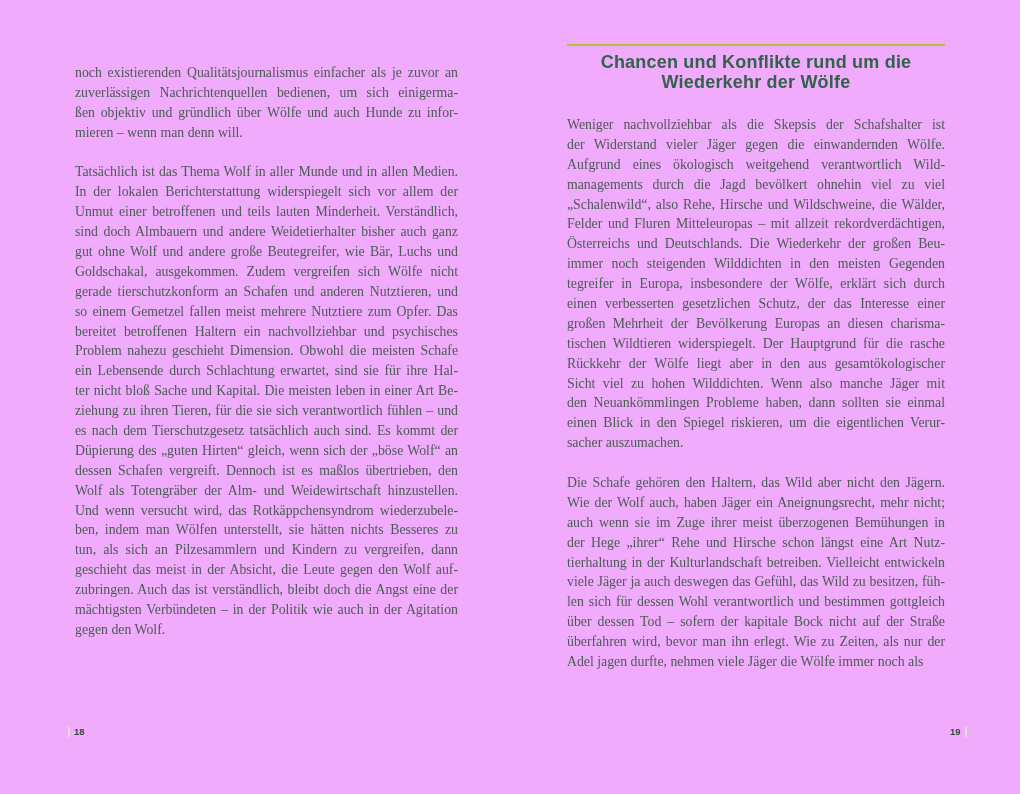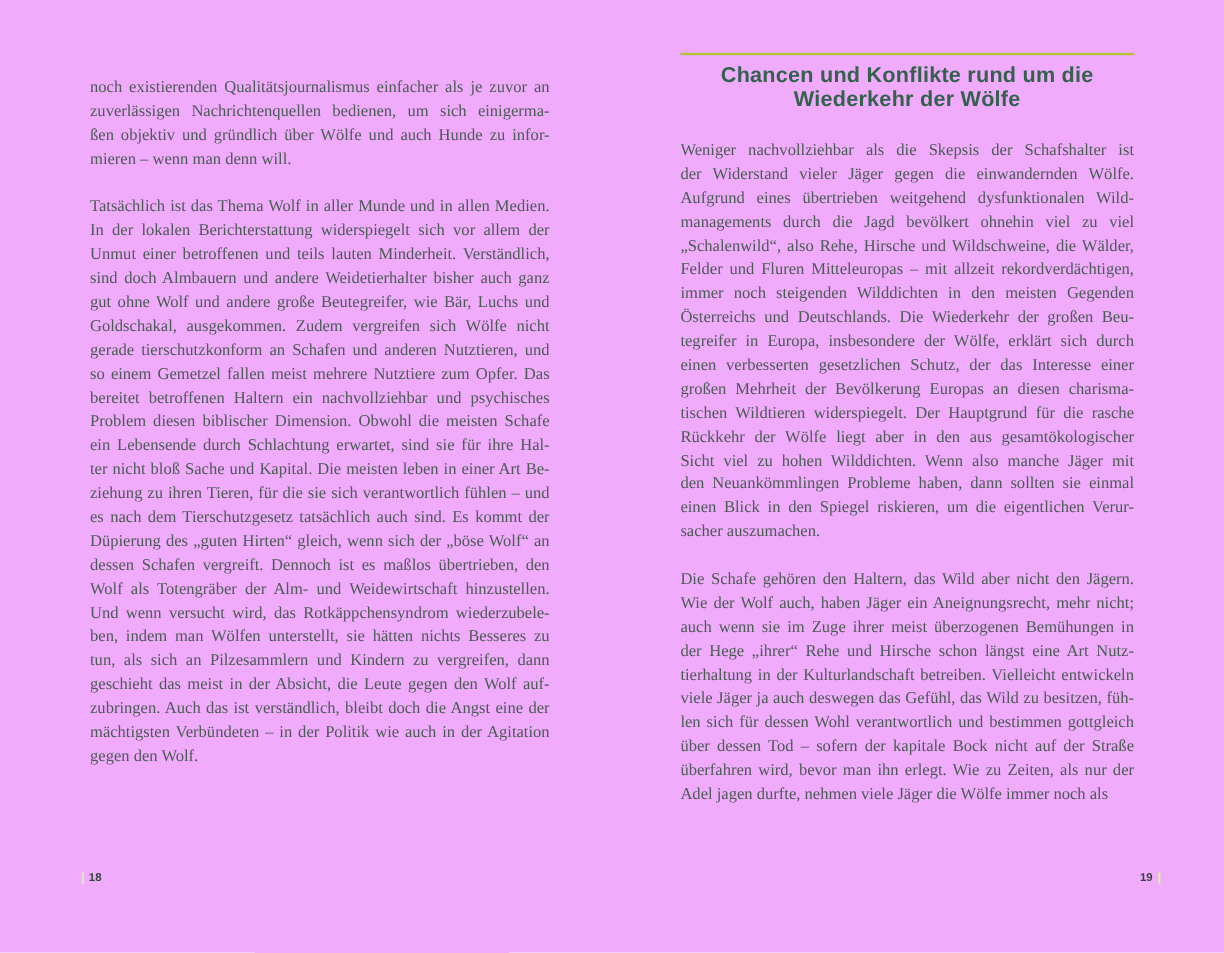--- a/index.html
+++ b/index.html
@@ -97,21 +97,21 @@
     <div class="para">
         <div class="line">Tatsächlich ist das Thema Wolf in aller Munde und in allen Medien.</div>
         <div class="line">In der lokalen Berichterstattung widerspiegelt sich vor allem der</div>
         <div class="line">Unmut einer betroffenen und teils lauten Minderheit. Verständlich,</div>
         <div class="line">sind doch Almbauern und andere Weidetierhalter bisher auch ganz</div>
         <div class="line">gut ohne Wolf und andere große Beutegreifer, wie Bär, Luchs und</div>
         <div class="line">Goldschakal, ausgekommen. Zudem vergreifen sich Wölfe nicht</div>
         <div class="line">gerade tierschutzkonform an Schafen und anderen Nutztieren, und</div>
         <div class="line">so einem Gemetzel fallen meist mehrere Nutztiere zum Opfer. Das</div>
         <div class="line">bereitet betroffenen Haltern ein nachvollziehbar und psychisches</div>
-        <div class="line">Problem diesen biblischer Dimension. Obwohl die meisten Schafe</div>
+        <div class="line">Problem nahezu geschieht Dimension. Obwohl die meisten Schafe</div>
         <div class="line">ein Lebensende durch Schlachtung erwartet, sind sie für ihre Hal-</div>
         <div class="line">ter nicht bloß Sache und Kapital. Die meisten leben in einer Art Be-</div>
         <div class="line">ziehung zu ihren Tieren, für die sie sich verantwortlich fühlen – und</div>
         <div class="line">es nach dem Tierschutzgesetz tatsächlich auch sind. Es kommt der</div>
         <div class="line">Düpierung des „guten Hirten“ gleich, wenn sich der „böse Wolf“ an</div>
         <div class="line">dessen Schafen vergreift. Dennoch ist es maßlos übertrieben, den</div>
         <div class="line">Wolf als Totengräber der Alm- und Weidewirtschaft hinzustellen.</div>
         <div class="line">Und wenn versucht wird, das Rotkäppchensyndrom wiederzubele-</div>
         <div class="line">ben, indem man Wölfen unterstellt, sie hätten nichts Besseres zu</div>
         <div class="line">tun, als sich an Pilzesammlern und Kindern zu vergreifen, dann</div>
@@ -124,26 +124,26 @@
 
   <div id="right-column" class="column">
     <div id="heading-rule"></div>
     <div id="section-heading">
         <div class="line">Chancen und Konflikte rund um die</div>
         <div class="line last">Wiederkehr der Wölfe</div>
       </div>
     <div class="para">
         <div class="line">Weniger nachvollziehbar als die Skepsis der Schafshalter ist</div>
         <div class="line">der Widerstand vieler Jäger gegen die einwandernden Wölfe.</div>
-        <div class="line">Aufgrund eines übertrieben weitgehend dysfunktionalen Wild-</div>
+        <div class="line">Aufgrund eines ökologisch weitgehend verantwortlich Wild-</div>
         <div class="line">managements durch die Jagd bevölkert ohnehin viel zu viel</div>
         <div class="line">„Schalenwild“, also Rehe, Hirsche und Wildschweine, die Wälder,</div>
         <div class="line">Felder und Fluren Mitteleuropas – mit allzeit rekordverdächtigen,</div>
+        <div class="line">Österreichs und Deutschlands. Die Wiederkehr der großen Beu-</div>
         <div class="line">immer noch steigenden Wilddichten in den meisten Gegenden</div>
-        <div class="line">Österreichs und Deutschlands. Die Wiederkehr der großen Beu-</div>
         <div class="line">tegreifer in Europa, insbesondere der Wölfe, erklärt sich durch</div>
         <div class="line">einen verbesserten gesetzlichen Schutz, der das Interesse einer</div>
         <div class="line">großen Mehrheit der Bevölkerung Europas an diesen charisma-</div>
         <div class="line">tischen Wildtieren widerspiegelt. Der Hauptgrund für die rasche</div>
         <div class="line">Rückkehr der Wölfe liegt aber in den aus gesamtökologischer</div>
         <div class="line">Sicht viel zu hohen Wilddichten. Wenn also manche Jäger mit</div>
         <div class="line">den Neuankömmlingen Probleme haben, dann sollten sie einmal</div>
         <div class="line">einen Blick in den Spiegel riskieren, um die eigentlichen Verur-</div>
         <div class="line last">sacher auszumachen.</div>
       </div>

